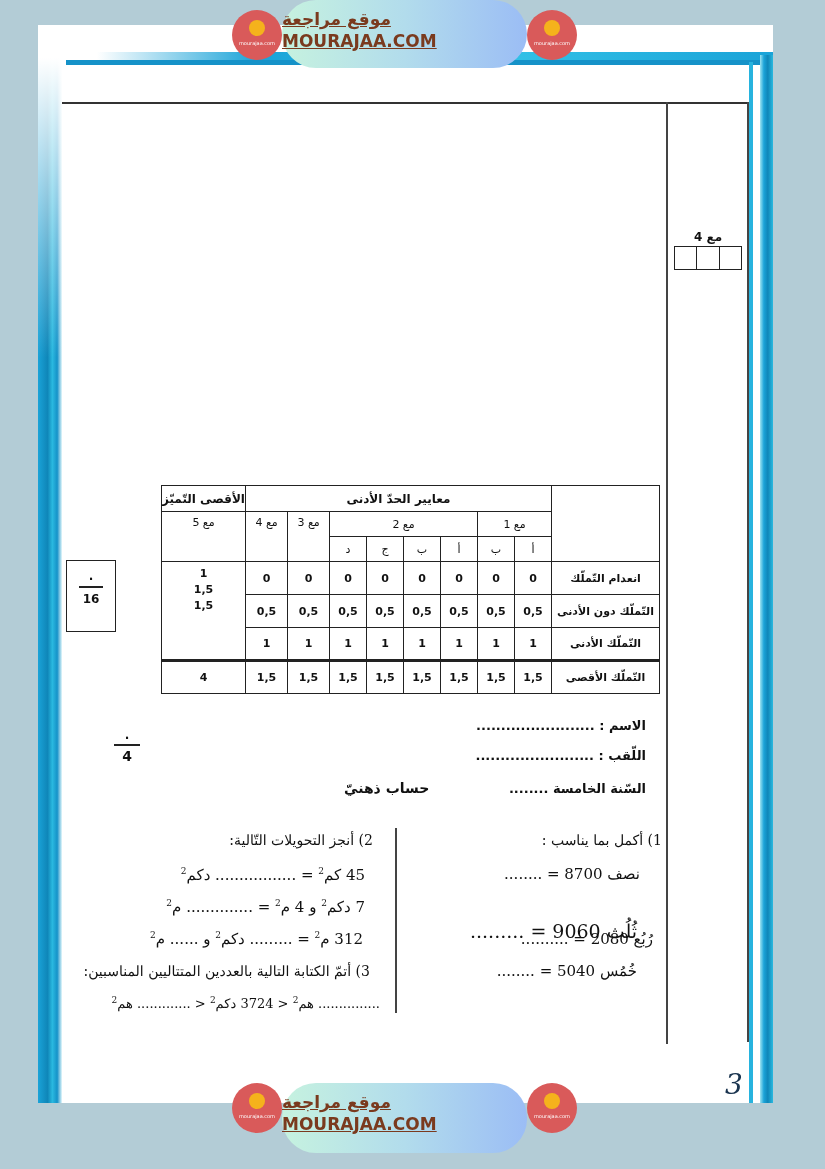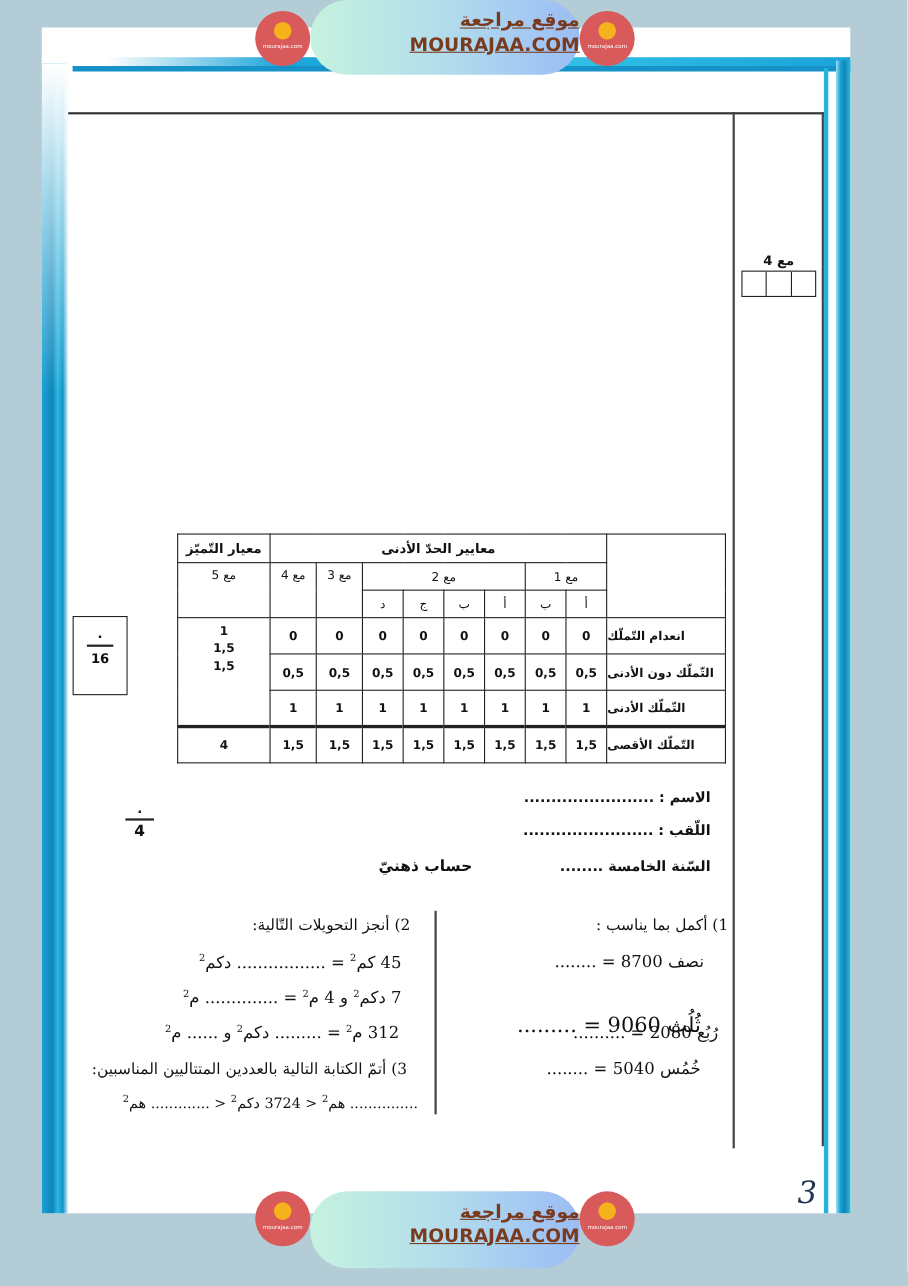--- a/index.html
+++ b/index.html
@@ -28,21 +28,21 @@
   .mark-box .cells span { flex: 1; border-left: 1.5px solid #222; }
   .mark-box .cells span:first-child { border-left: none; }
 
   table.grid { position: absolute; left: 161px; top: 485px; width: 499px; border-collapse: collapse; font-size: 11px; direction: rtl; }
   table.grid td, table.grid th { border: 1.5px solid #222; text-align: center; font-weight: bold; padding: 0; }
   table.grid .h1 td { height: 26px; font-size: 12px; }
   table.grid .h2 td { height: 25px; font-weight: normal; font-size: 11px; }
   table.grid .h3 td { height: 25px; font-weight: normal; font-size: 11px; }
   table.grid .r td { height: 33px; }
   table.grid .r.last td { border-top: 3px solid #222; height: 33px; }
-  table.grid .lvl { font-size: 11px; text-align: left; width: 108px; }
+  table.grid .lvl { font-size: 11px; text-align: center; width: 108px; }
   table.grid .crit5 { vertical-align: top; padding-top: 4px; line-height: 16px; }
 
   .score16 { position: absolute; left: 66px; top: 560px; width: 50px; height: 72px; border: 1.5px solid #222; text-align: center; font-weight: bold; font-size: 12px; }
   .score16 .dot { display: block; margin-top: 8px; height: 14px; }
   .score16 .bar { display: block; width: 24px; height: 1.5px; background: #222; margin: 3px auto; }
   .score16 .den { display: block; margin-top: 4px; }
 
   .score4 { position: absolute; left: 113px; top: 728px; width: 28px; text-align: center; font-weight: bold; font-size: 14px; }
   .score4 .bar { display: block; width: 26px; height: 1.5px; background: #222; margin: 2px auto; }
 
@@ -52,21 +52,21 @@
   .ex-divider { position: absolute; left: 395px; top: 828px; width: 2px; height: 185px; background: #444; }
 
   .ex { position: absolute; direction: rtl; font-family: "DejaVu Serif", serif; white-space: nowrap; }
   .ex .head { font-size: 14px; }
   sup { font-size: 9px; }
 
   .page-num { position: absolute; left: 725px; top: 1068px; font-size: 28px; color: #1b3550; font-style: italic; font-family: "DejaVu Serif", serif; }
 
   .banner { position: absolute; width: 245px; height: 68px; border-radius: 34px;
     background: linear-gradient(90deg, #c6f2df 0%, #b2dcec 50%, #9bbdf5 100%);
-    text-align: right; color: #7a3a1e; font-weight: bold; }
+    text-align: left; color: #7a3a1e; font-weight: bold; }
   .banner .ar { font-size: 17px; text-decoration: underline; display: block; padding-top: 9px; direction: rtl; }
   .banner .en { font-size: 17px; text-decoration: underline; display: block; font-family: "DejaVu Sans", sans-serif; margin-top: 2px; }
   .badge { position: absolute; width: 50px; height: 50px; border-radius: 50%; background: #d95a5a; }
   .badge .in { position: absolute; left: 17px; top: 10px; width: 16px; height: 16px; border-radius: 50%; background: #f5b21c; }
   .badge .txt { position: absolute; left: 0; width: 50px; top: 30px; font-size: 5px; color: #fff; text-align: center; }
 </style>
 </head>
 <body>
 
 <div class="page"></div>
@@ -88,21 +88,21 @@
     <span></span>
     <span></span>
   </div>
 </div>
 
 <table class="grid">
   <tbody>
       <tr class="h1">
     <td rowspan="3" class="lvl"></td>
     <td colspan="8">معايير الحدّ الأدنى</td>
-    <td style="width:84px">معيار التّميّز</td>
+    <td style="width:84px">الأقصى التّميّز</td>
   </tr>
   <tr class="h2">
     <td colspan="2">مع 1</td>
     <td colspan="4">مع 2</td>
     <td rowspan="2" style="vertical-align:top;padding-top:4px">مع 3</td>
     <td rowspan="2" style="vertical-align:top;padding-top:4px">مع 4</td>
     <td rowspan="2" style="vertical-align:top;padding-top:4px">مع 5</td>
   </tr>
   <tr class="h3">
     <td>أ</td>

